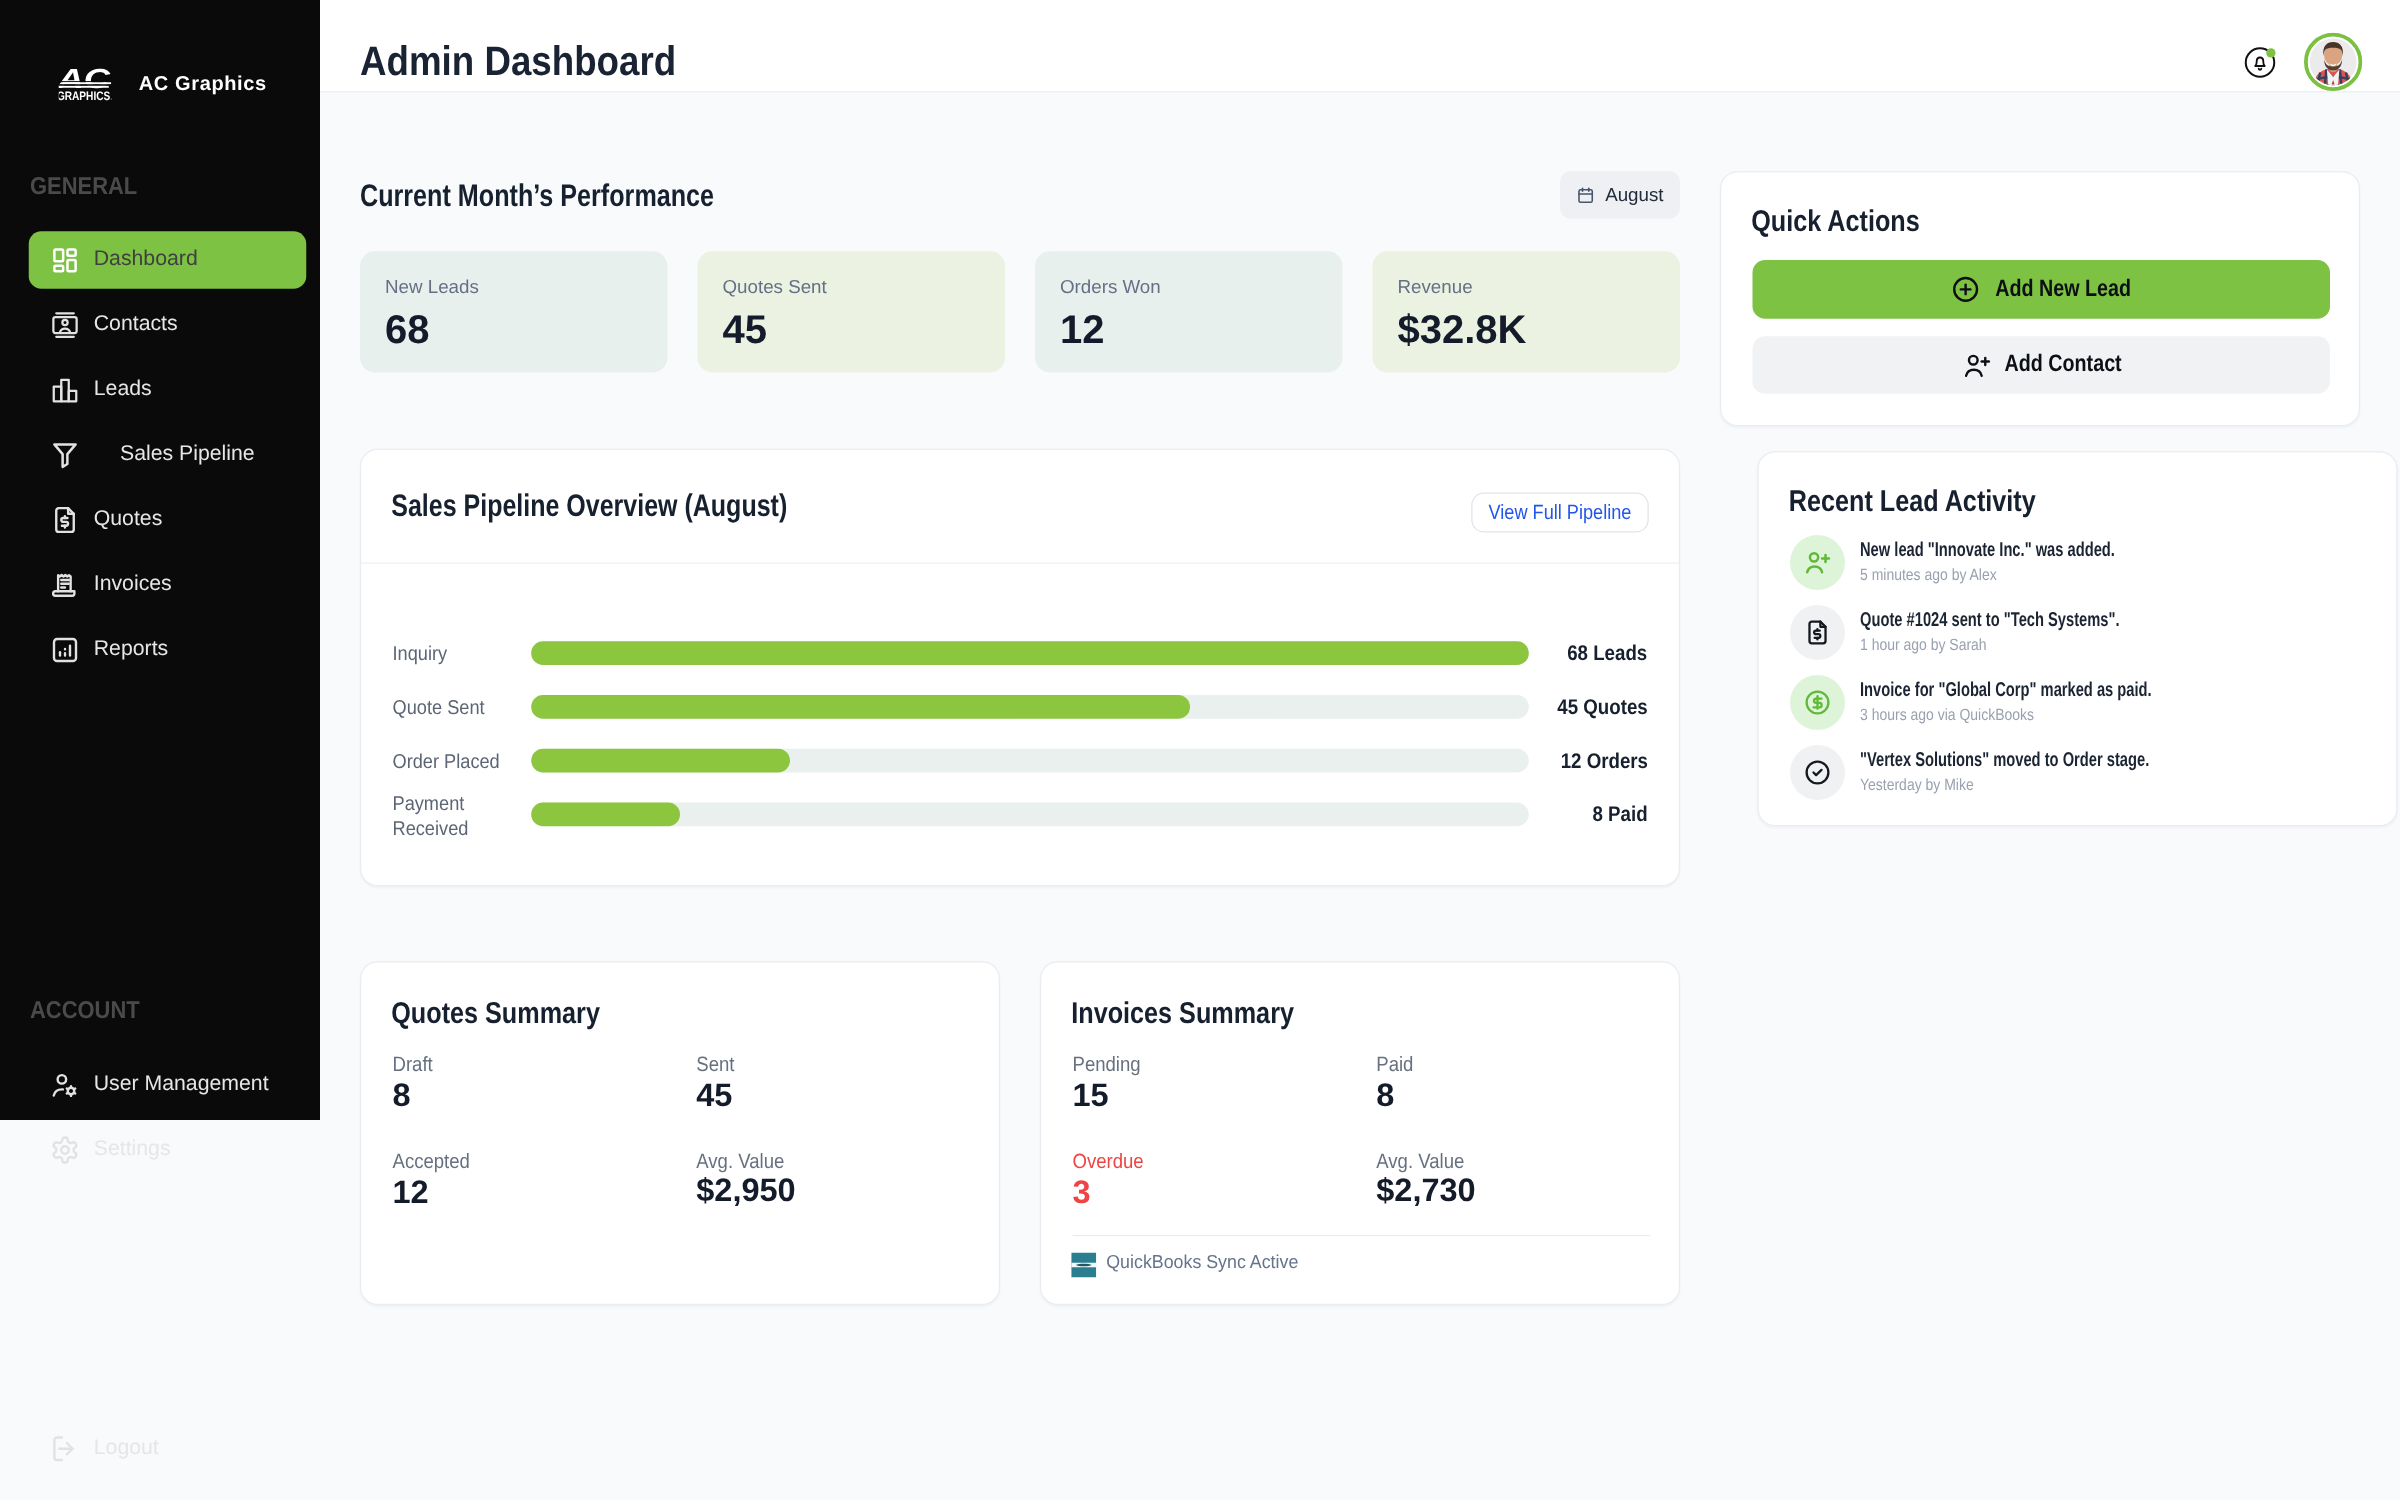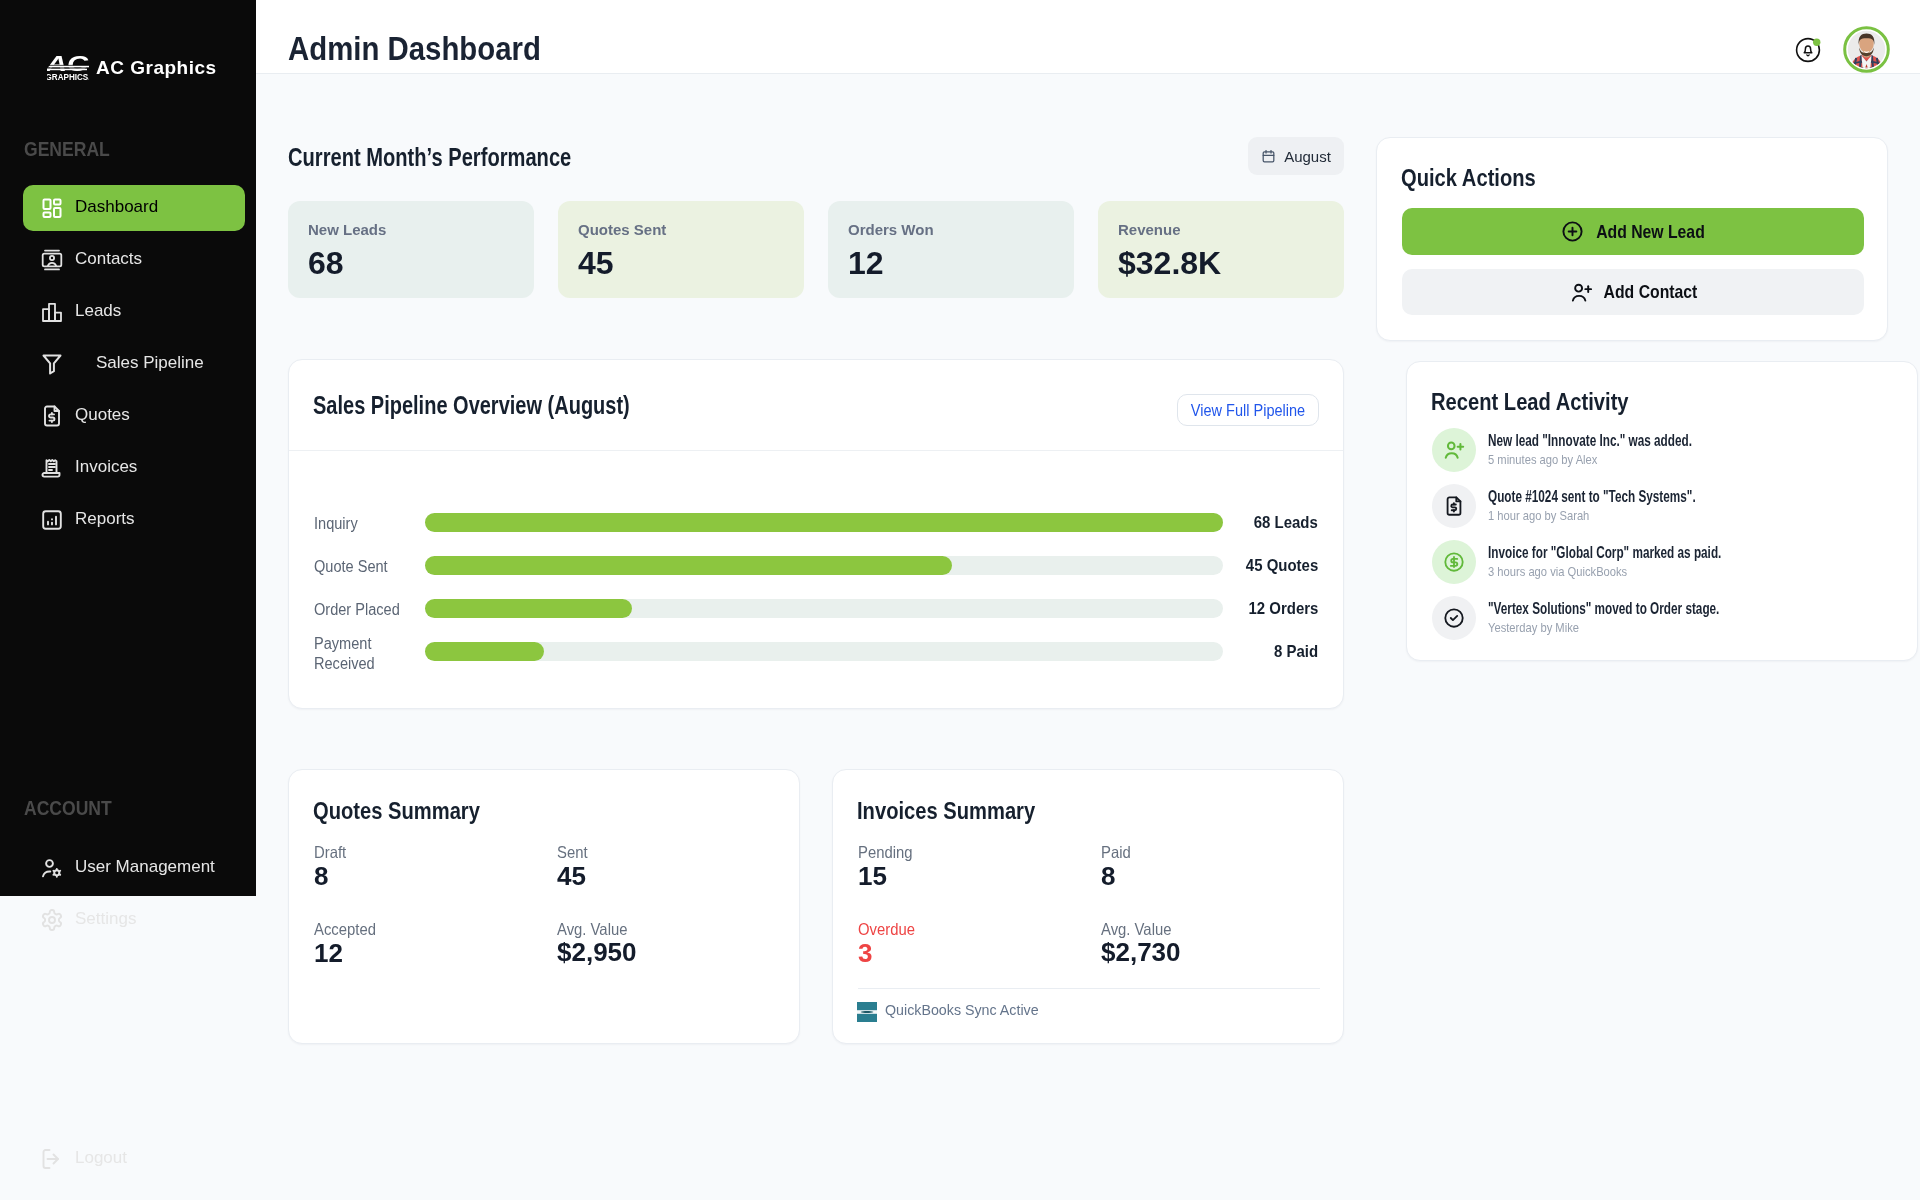--- a/index.html
+++ b/index.html
@@ -3,37 +3,37 @@
 <meta charset="utf-8">
 <style>
 * { margin:0; padding:0; box-sizing:border-box; }
 html,body { width:1920px; height:1200px; overflow:hidden; }
 body { font-family:"Liberation Sans", sans-serif; background:#f8fafc; position:relative; }
 .abs { position:absolute; }
 
 
 .sidebar { position:absolute; left:0; top:0; width:256px; height:896px; background:#0a0a0a; }
 .logo { position:absolute; left:47px; top:54px; display:flex; align-items:center; gap:7px; }
-.logoname { color:#fff; font-size:19px; font-weight:700; letter-spacing:.5px; }
+.logoname { color:#fff; font-size:16px; font-weight:700; letter-spacing:.5px;margin-left:15px; }
 .seclabel { position:absolute; left:24px; color:#4a4a4a; font-size:19.5px; font-weight:700; line-height:1; transform:scaleX(.9); transform-origin:0 0; }
 .nav { position:absolute; left:23px; width:222px; height:46px; border-radius:10px; display:flex; align-items:center; padding-left:17px; gap:11px; color:#e6e6e6; font-size:17px; font-weight:400; }
 .nav svg { flex:0 0 auto; } .nav span { position:relative; top:-1px; }
-.nav.active { background:#7dc242; color:#000000; }
+.nav.active { background:#7dc242; color:#404040; }
 
 
 .header { position:absolute; left:256px; top:0; width:1664px; height:74px; background:#fff; border-bottom:1px solid #e9edf1; }
 .h1 { position:absolute; left:32px; top:31px; font-size:33px; font-weight:700; color:#1a2333; line-height:1.1; transform:scaleX(.89); transform-origin:0 0; }
 
 
 .card { position:absolute; background:#fff; border:1px solid #e9edf2; border-radius:14px; box-shadow:0 1px 2px rgba(16,24,40,.04); }
 .ctitle { font-size:24px; font-weight:700; color:#16202e; line-height:1.1; transform:scaleX(.84); transform-origin:0 0; }
 
 
 .stat { position:absolute; top:201px; width:246px; height:97px; border-radius:12px; padding:20px; }
-.stat .lbl { font-size:15px; color:#667084; font-weight:700; }
+.stat .lbl { font-size:15px; color:#667084; font-weight:400; }
 .stat .val { font-size:32px; font-weight:700; color:#141c2b; margin-top:7px; }
 .teal { background:#e8f0ee; }
 .green { background:#ebf2e1; }
 
 
 .row-lbl { position:absolute; font-size:16px; color:#5b6574; line-height:1.2; transform:scaleX(.91); transform-origin:0 0; }
 .bar-track { position:absolute; left:136px; width:798px; height:19px; border-radius:10px; background:#e9f0ed; }
 .bar-fill { height:19px; border-radius:10px; background:#8cc63f; }
 .row-val { position:absolute; right:25px; font-size:17px; font-weight:700; color:#16202e; text-align:right; transform:scaleX(.88); transform-origin:100% 0; }
 

